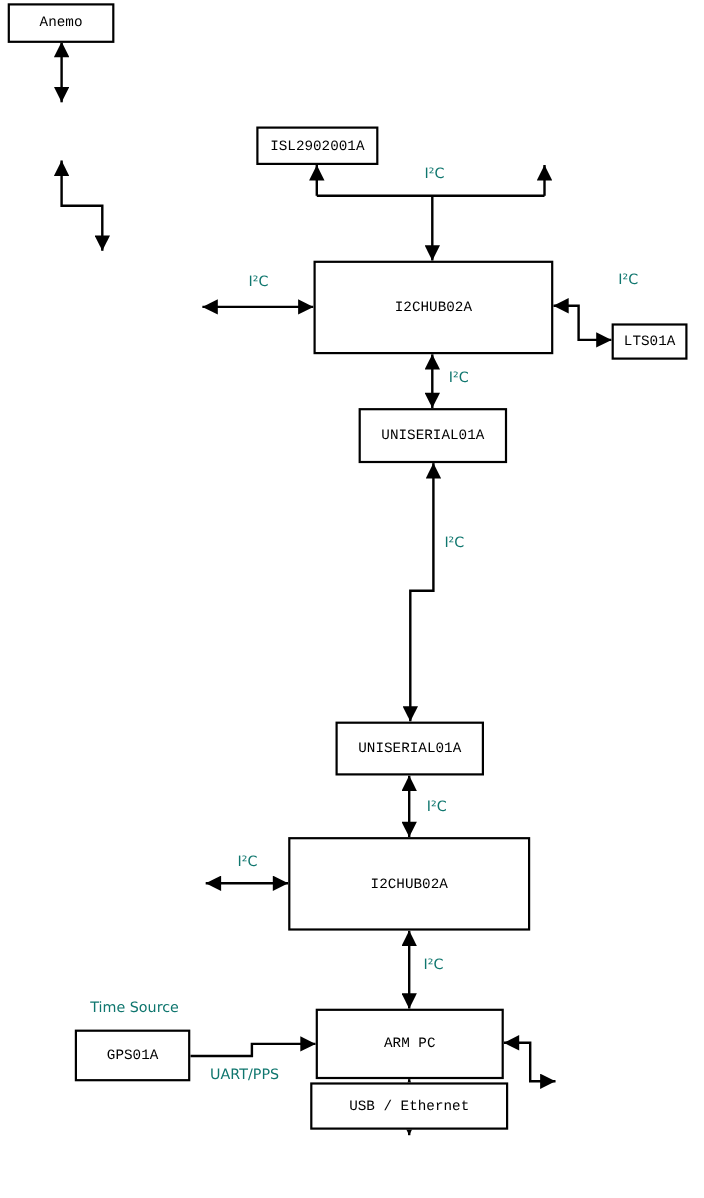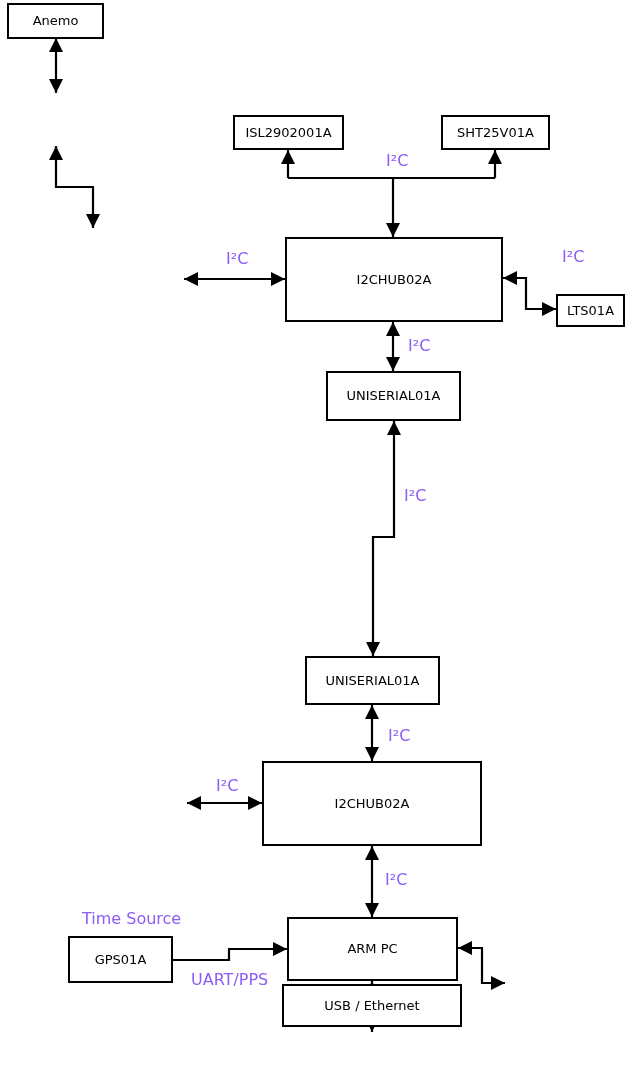--- a/index.html
+++ b/index.html
@@ -29,27 +29,28 @@
     background: #ffffff;
     border: 2.5px solid #000000;
     display: flex;
     align-items: center;
     justify-content: center;
     text-align: center;
     white-space: pre-line;
     font-size: 13px;
     line-height: 1.38;
     color: #000000;
+    font-family: Liberation Mono, monospace;
   }
   .flabel {
     position: absolute;
-    font-size: 16px;
+    font-size: 13px;
     line-height: 1.2;
     white-space: nowrap;
-    color: #8b5cf6;
+    color: #0f766e;
   }
   path.edge {
     stroke: #000000;
     stroke-width: 2.2;
     fill: none;
     stroke-linejoin: miter;
   }
 </style>
 </head>
 <body>
@@ -82,21 +83,20 @@
     <path class="edge" d="M458,948 H482 V983 H505" marker-start="url(#arr)" marker-end="url(#arr)"></path>
     <path class="edge" d="M372,981 V1032" marker-start="url(#arr)" marker-end="url(#arr)"></path>
   </svg>
 
   <div class="node" style="left:7px;top:3px;width:97px;height:36px">Anemo</div>
 
 
 
   <div class="node" style="left:233px;top:115px;width:111px;height:35px">ISL2902001A</div>
 
-  <div class="node" style="left:441px;top:115px;width:109px;height:35px">SHT25V01A</div>
 
   <div class="node" style="left:285px;top:237px;width:218px;height:85px">I2CHUB02A</div>
 
   <div class="node" style="left:556px;top:294px;width:69px;height:33px">LTS01A</div>
 
   <div class="node" style="left:326px;top:371px;width:135px;height:50px">UNISERIAL01A</div>
 
   <div class="node" style="left:305px;top:656px;width:135px;height:49px">UNISERIAL01A</div>
 
 

